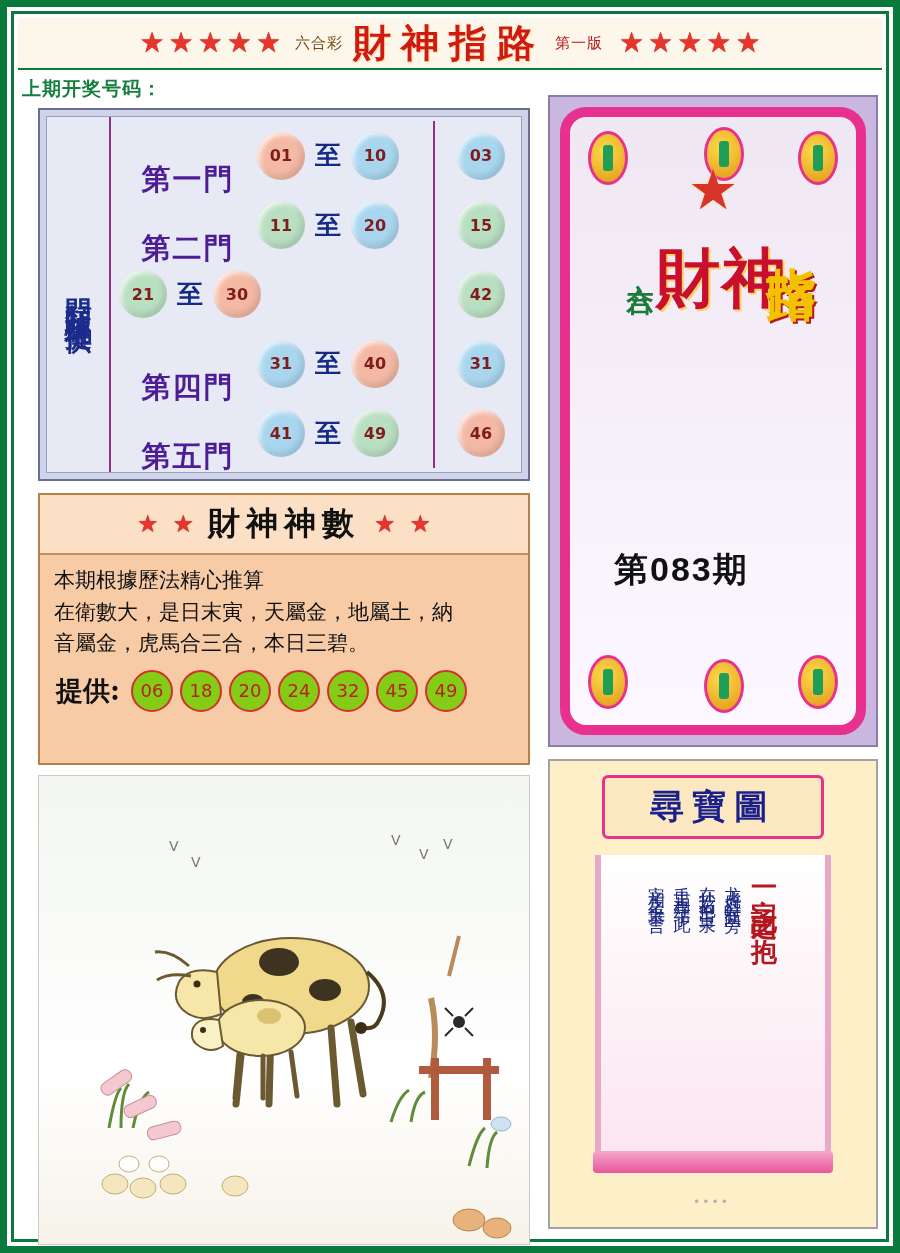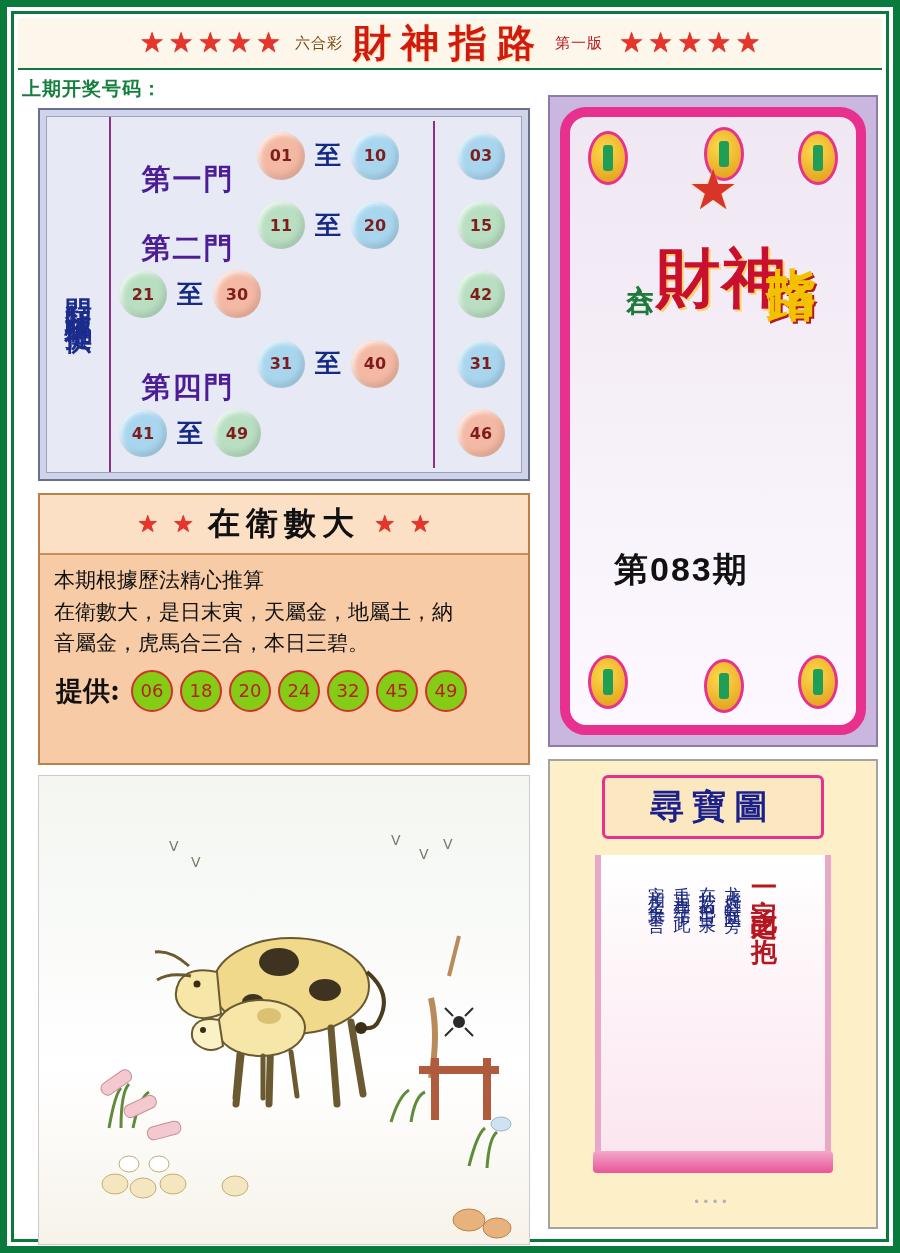--- a/index.html
+++ b/index.html
@@ -527,37 +527,38 @@
           <div class="gate-row">
             <span class="gate-name">第四門</span>
             <span class="ball ball-blue">31</span>
             <span class="gate-zhi">至</span>
             <span class="ball ball-red">40</span>
             <span class="gate-extra">
                 <span class="ball ball-blue">31</span>
               </span>
           </div>
           <div class="gate-row">
+            <span class="gate-name">第五門</span>
             <span class="ball ball-blue">41</span>
             <span class="gate-zhi">至</span>
             <span class="ball ball-green">49</span>
             <span class="gate-extra">
                 <span class="ball ball-red">46</span>
               </span>
           </div>
         </div>
         <div class="gate-sep"></div>
       </div>
     </div>
 
     <div class="divine-box">
       <div class="divine-title">
         <span class="star">★</span>
         <span class="star">★</span>
-        <span class="t">在衛數大</span>
+        <span class="t">財神神數</span>
         <span class="star">★</span>
         <span class="star">★</span>
       </div>
       <div class="divine-text">
         <div class="line1">本期根據歷法精心推算</div>
         <div class="line2">在衛數大，是日末寅，天屬金，地屬土，納</div>
         <div class="line3">音屬金，虎馬合三合，本日三碧。</div>
       </div>
       <div class="divine-supply">
         <span class="lbl">提供:</span>

